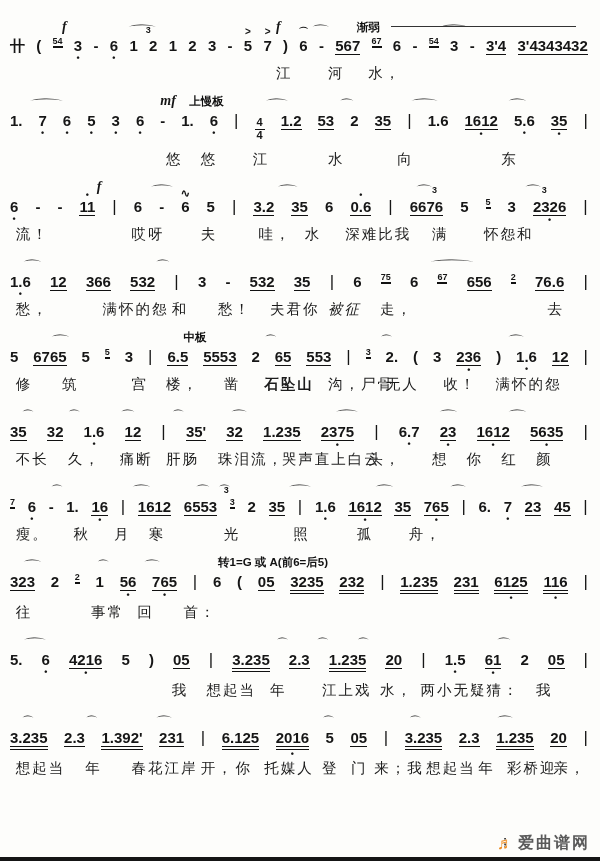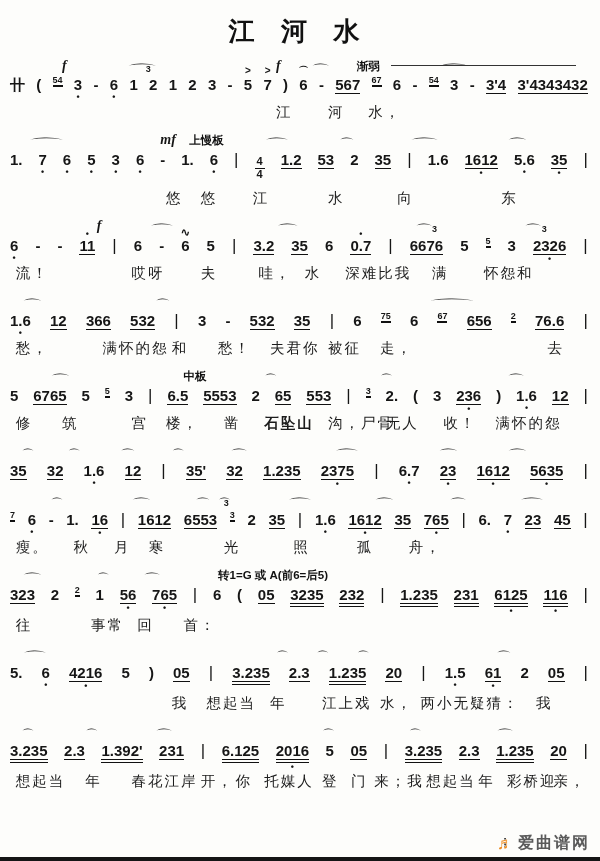--- a/index.html
+++ b/index.html
@@ -57,21 +57,20 @@
   .watermark{position:absolute;right:10px;bottom:2px;font-size:16px;font-weight:bold;
     color:#5a5a5a;letter-spacing:2px;display:flex;align-items:center;gap:2px;}
   .wm-icon{color:#ed8b1f;font-size:17px;}
   .stray-punct{position:absolute;left:83%;bottom:6px;font-family:"Liberation Serif",serif;font-size:14px;}
   .bottom-bar{position:absolute;left:0;bottom:0;width:100%;height:4px;background:#151515;}
 </style>
 </head>
 <body>
 
 <div class="page">
-  <div class="title">江 河 水</div>
 
   <div id="score">
       <div class="system">
         <div class="ann">
           <span class="dyn" style="left: 9%;">f</span>
           <span class="arc" style="left: 20%; transform: scaleX(2.5);">⌒</span>
           <span class="tup" style="left: 23.5%;">3</span>
           <span class="dyn" style="left: 46%;">f</span>
           <span class="arc" style="left: 52%; transform: scaleX(1.5);">⌒</span>
           <span class="cn" style="left: 60%;">渐弱</span>
@@ -174,21 +173,21 @@
           <span class="tok"><span class="abovedot">•</span><span class="core u1">11</span></span>
           <span class="tok bar"><span class="core">|</span></span>
           <span class="tok"><span class="core">6</span></span>
           <span class="tok dash"><span class="core">-</span></span>
           <span class="tok"><span class="above mor">∿</span><span class="core">6</span></span>
           <span class="tok"><span class="core">5</span></span>
           <span class="tok bar"><span class="core">|</span></span>
           <span class="tok"><span class="core u1">3.2</span></span>
           <span class="tok"><span class="core u1">35</span></span>
           <span class="tok"><span class="core">6</span></span>
-          <span class="tok"><span class="abovedot">•</span><span class="core u1">0.7</span></span>
+          <span class="tok"><span class="abovedot">•</span><span class="core u1">0.6</span></span>
           <span class="tok bar"><span class="core">|</span></span>
           <span class="tok"><span class="core u1">6676</span></span>
           <span class="tok"><span class="core">5</span></span>
           <span class="tok grace">5</span>
           <span class="tok"><span class="core">3</span></span>
           <span class="tok"><span class="core u1">2326</span><span class="belowdot">•</span></span>
           <span class="tok bar"><span class="core">|</span></span>
         </div>
         <div class="lyr">
           <span style="left: 1%;">流！</span>
@@ -226,21 +225,21 @@
           <span class="tok grace">2</span>
           <span class="tok"><span class="core u1">76.6</span></span>
           <span class="tok bar"><span class="core">|</span></span>
         </div>
         <div class="lyr">
           <span style="left: 1%;">愁，</span>
           <span style="left: 16%;">满怀的怨</span>
           <span style="left: 28%;">和</span>
           <span style="left: 36%;">愁！</span>
           <span style="left: 45%;">夫君你</span>
-          <span style="left: 55%;">被征</span>
+          <span style="left: 55%; font-style: italic;">被征</span>
           <span style="left: 64%;">走，</span>
           <span style="left: 93%;">去</span>
         </div>
       </div>
       <div class="system">
         <div class="ann">
           <span class="arc" style="left: 7%; transform: scaleX(1.6);">⌒</span>
           <span class="cn" style="left: 30%;">中板</span>
           <span class="arc" style="left: 44%; transform: scaleX(1);">⌒</span>
           <span class="arc" style="left: 64%; transform: scaleX(1);">⌒</span>
@@ -302,20 +301,33 @@
           <span class="tok"><span class="core u1">35'</span></span>
           <span class="tok"><span class="core u1">32</span></span>
           <span class="tok"><span class="core u1">1.235</span></span>
           <span class="tok"><span class="core u1">2375</span><span class="belowdot">•</span></span>
           <span class="tok bar"><span class="core">|</span></span>
           <span class="tok"><span class="core">6.7</span><span class="belowdot">•</span></span>
           <span class="tok"><span class="core u1">23</span><span class="belowdot">•</span></span>
           <span class="tok"><span class="core u1">1612</span><span class="belowdot">•</span></span>
           <span class="tok"><span class="core u1">5635</span><span class="belowdot">•</span></span>
           <span class="tok bar"><span class="core">|</span></span>
+        </div>
+        <div class="lyr">
+          <span style="left: 1%;">不长</span>
+          <span style="left: 10%;">久，</span>
+          <span style="left: 19%;">痛断</span>
+          <span style="left: 27%;">肝肠</span>
+          <span style="left: 36%;">珠泪流，</span>
+          <span style="left: 47%;">哭声直上白云</span>
+          <span style="left: 62%;">头，</span>
+          <span style="left: 73%;">想</span>
+          <span style="left: 79%;">你</span>
+          <span style="left: 85%;">红</span>
+          <span style="left: 91%;">颜</span>
         </div>
       </div>
       <div class="system">
         <div class="ann">
           <span class="arc" style="left: 7%; transform: scaleX(1);">⌒</span>
           <span class="arc" style="left: 21%; transform: scaleX(1.6);">⌒</span>
           <span class="arc" style="left: 32%; transform: scaleX(1.2);">⌒</span>
           <span class="tup" style="left: 37%;">3</span>
           <span class="arc" style="left: 36%; transform: scaleX(1);">⌒</span>
           <span class="arc" style="left: 48%; transform: scaleX(2);">⌒</span>

